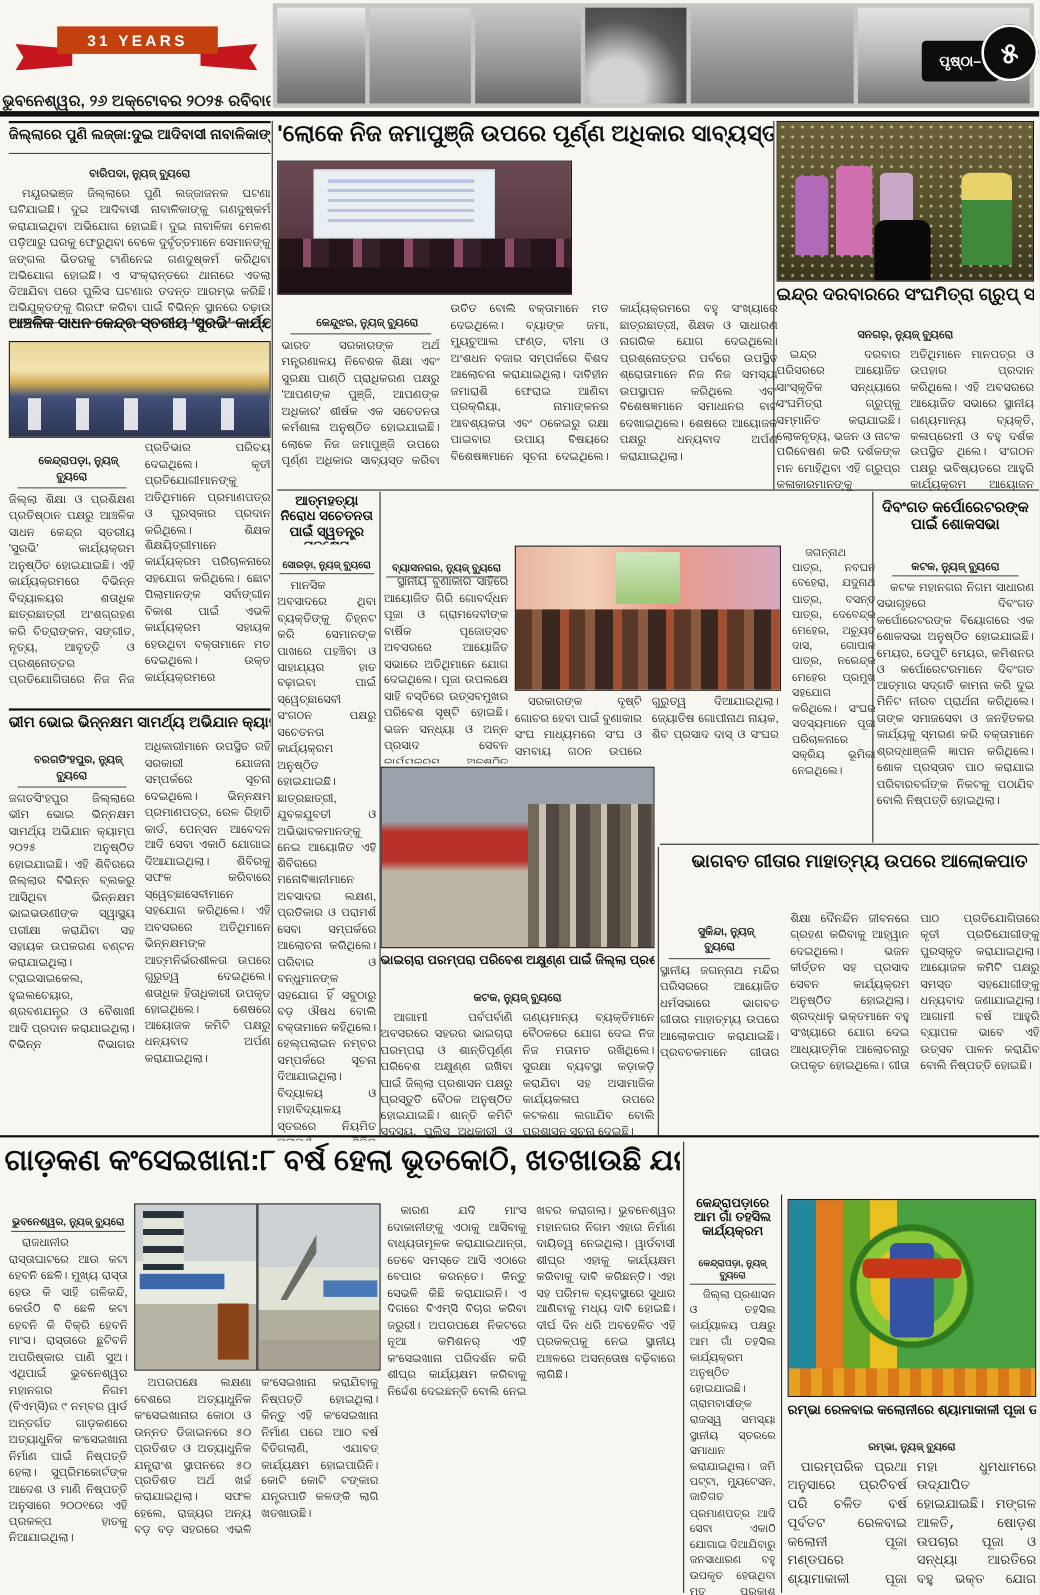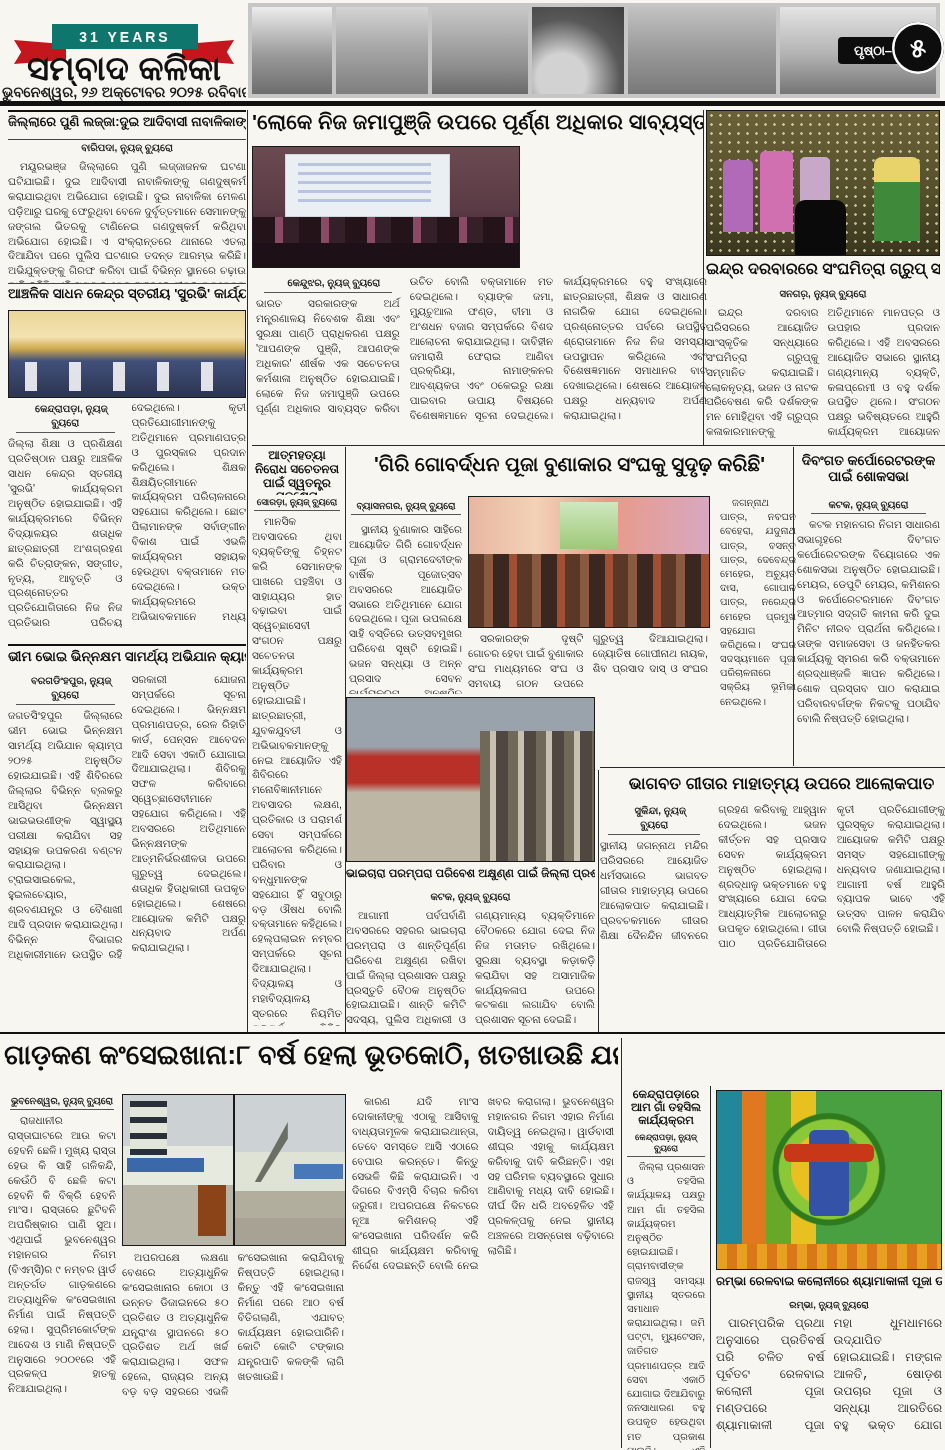--- a/index.html
+++ b/index.html
@@ -2,31 +2,31 @@
 <html><head>
 <meta charset="utf-8">
 <style>
   html,body{margin:0;padding:0;background:#e9e7e2;}
   .page{position:relative;width:945px;height:1450px;margin:0 auto;background:#f8f6f1;
         font-family:"Liberation Sans","DejaVu Sans",sans-serif;color:#1a1a1a;overflow:hidden;}
   .abs{position:absolute;}
   .headline{font-weight:bold;color:#0d0d0d;overflow:hidden;line-height:1.15;}
   .hl-c{text-align:center;}
   .nowrap{white-space:nowrap;}
-  .byline{font-weight:bold;font-size:10px;text-align:center;padding:1px 0 2px;margin:1px 8px 3px;
+  .byline{font-weight:bold;font-size:10px;text-align:center;padding:12px 0 2px;margin:1px 8px 3px;
           border-bottom:1px solid #555;color:#222;}
   .byline.noline{border-bottom:none;}
   .body-text{font-size:10.5px;line-height:1.42;text-align:justify;overflow:hidden;color:#1c1c1c;text-indent:12px;}
   .cols2{column-count:2;column-gap:9px;}
   .cols3{column-count:3;column-gap:10px;}
   .photo{border:1px solid #1a1a1a;overflow:hidden;position:absolute;}
   .photo-flow{border:1px solid #1a1a1a;overflow:hidden;position:relative;}
   .vrule{position:absolute;width:1px;background:#2a2a2a;}
   .hrule{position:absolute;height:1px;background:#2a2a2a;}
-  .ribbon-band{position:absolute;background:#0f766e;color:#fff;font-weight:bold;
+  .ribbon-band{position:absolute;background:#c2410c;color:#fff;font-weight:bold;
                display:flex;align-items:center;justify-content:center;letter-spacing:3px;}
   .tail{position:absolute;background:#c4161c;}
   .papername{font-weight:900;font-size:34px;text-align:center;color:#111;overflow:hidden;white-space:nowrap;}
   .dateline{font-weight:bold;font-size:14.5px;text-align:center;overflow:hidden;white-space:nowrap;}
   .strip{position:absolute;background:#c6c6c6;display:flex;gap:4px;padding:4px;box-sizing:border-box;}
   .strip-ph{height:100%;flex:none;}
   .badge-bar{position:absolute;background:#0d0d0d;color:#fff;font-weight:bold;font-size:13px;
              display:flex;align-items:center;justify-content:center;border-radius:4px;}
   .badge-circle{position:absolute;background:#0d0d0d;border-radius:50%;color:#fff;font-weight:bold;
                 display:flex;align-items:center;justify-content:center;font-size:26px;
@@ -36,33 +36,32 @@
 <body>
 
 <div class="page">
 
   <div class="abs" style="left:0;top:0;width:246px;height:100px;">
     <div class="tail" style="left:14px;top:40px;width:52px;height:24px;clip-path:polygon(0 0,100% 18%,100% 82%,0 100%,14% 50%);"></div>
     <div class="tail" style="left:182px;top:40px;width:52px;height:24px;clip-path:polygon(0 18%,100% 0,86% 50%,100% 100%,0 82%);"></div>
     <div class="ribbon-band" style="left:52px;top:24px;width:146px;height:25px;font-size:14px;">
       <span>31 YEARS</span>
     </div>
-    <div class="abs papername" style="left:8px;top:48px;width:232px;height:38px;line-height:40px;">ସମ୍ବାଦ କଳିକା</div>
     <div class="abs dateline" style="left:2px;top:84px;width:244px;height:17px;">ଭୁବନେଶ୍ୱର, ୨୬ ଅକ୍ଟୋବର ୨୦୨୫ ରବିବାର</div>
   </div>
 
   <div class="strip" style="left:248px;top:3px;width:692px;height:95px;">
     <div class="strip-ph" style="width:80px;background:linear-gradient(180deg,#ededed 0%,#9a9a9a 55%,#6d6d6d 100%);"></div>
     <div class="strip-ph" style="width:92px;background:linear-gradient(180deg,#d4d4d4 0%,#a8a8a8 45%,#7e7e7e 100%);"></div>
     <div class="strip-ph" style="width:96px;background:linear-gradient(180deg,#c8c8c8 0%,#8d8d8d 70%,#6a6a6a 100%);"></div>
     <div class="strip-ph" style="width:92px;background:radial-gradient(circle at 32% 82%,#d2d2d2 0 26%,#585858 62%,#3e3e3e 100%);"></div>
     <div class="strip-ph" style="width:148px;background:linear-gradient(180deg,#c2c2c2 0%,#9a9a9a 50%,#787878 100%);"></div>
     <div class="strip-ph" style="flex:1;background:linear-gradient(180deg,#e4e4e4 0%,#b2b2b2 55%,#757575 100%);"></div>
   </div>
-  <div class="badge-bar" style="left:838px;top:37px;width:70px;height:27px;text-align:center;">
+  <div class="badge-bar" style="left:838px;top:37px;width:70px;height:37px;text-align:center;">
     <span>ପୃଷ୍ଠା–</span>
   </div>
   <div class="badge-circle" style="left:892px;top:22px;width:52px;height:52px;">
     <span>୫</span>
   </div>
 
   <div class="abs" style="left:0;top:101px;width:945px;height:5px;background:#111;"></div>
 
   <div class="vrule" style="left:247px;top:110px;height:922px;"></div>
   <div class="vrule" style="left:703px;top:110px;height:335px;"></div>
@@ -137,21 +136,20 @@
     <div class="body-text cols2" style="height:136px;">ଇନ୍ଦ୍ର ଦରବାର ପରିସରରେ ଆୟୋଜିତ ସାଂସ୍କୃତିକ ସନ୍ଧ୍ୟାରେ ସଂଘମିତ୍ରା ଗ୍ରୁପ୍‌କୁ ସମ୍ମାନିତ କରାଯାଇଛି। ଲୋକନୃତ୍ୟ, ଭଜନ ଓ ନାଟକ ପରିବେଷଣ କରି ଦର୍ଶକଙ୍କ ମନ ମୋହିଥିବା ଏହି ଗ୍ରୁପ୍‌ର କଳାକାରମାନଙ୍କୁ ଅତିଥିମାନେ ମାନପତ୍ର ଓ ଉପହାର ପ୍ରଦାନ କରିଥିଲେ। ଏହି ଅବସରରେ ଆୟୋଜିତ ସଭାରେ ସ୍ଥାନୀୟ ଗଣ୍ୟମାନ୍ୟ ବ୍ୟକ୍ତି, କଳାପ୍ରେମୀ ଓ ବହୁ ଦର୍ଶକ ଉପସ୍ଥିତ ଥିଲେ। ସଂଗଠନ ପକ୍ଷରୁ ଭବିଷ୍ୟତରେ ଆହୁରି କାର୍ଯ୍ୟକ୍ରମ ଆୟୋଜନ କରାଯିବ ବୋଲି ସୂଚନା ଦିଆଯାଇଛି।</div>
   </div>
 
   <div class="abs" style="left:252px;top:449px;width:90px;height:583px;">
     <div class="headline hl-c" style="font-size:12px;height:46px;">ଆତ୍ମହତ୍ୟା ନିରୋଧ ସଚେତନତା ପାଇଁ ସ୍ୱତନ୍ତ୍ର ପଦକ୍ଷେପ</div>
     <div class="byline" style="margin:1px 2px 3px;font-size:9px;">ସୋରଡ଼ା, ନ୍ୟୁଜ୍ ବ୍ୟୁରୋ</div>
     <div class="body-text" style="height:512px;">ମାନସିକ ଅବସାଦରେ ଥିବା ବ୍ୟକ୍ତିଙ୍କୁ ଚିହ୍ନଟ କରି ସେମାନଙ୍କ ପାଖରେ ପହଞ୍ଚିବା ଓ ସାହାଯ୍ୟର ହାତ ବଢ଼ାଇବା ପାଇଁ ସ୍ୱେଚ୍ଛାସେବୀ ସଂଗଠନ ପକ୍ଷରୁ ସଚେତନତା କାର୍ଯ୍ୟକ୍ରମ ଅନୁଷ୍ଠିତ ହୋଇଯାଇଛି। ଛାତ୍ରଛାତ୍ରୀ, ଯୁବକଯୁବତୀ ଓ ଅଭିଭାବକମାନଙ୍କୁ ନେଇ ଆୟୋଜିତ ଏହି ଶିବିରରେ ମନୋବିଜ୍ଞାନୀମାନେ ଅବସାଦର ଲକ୍ଷଣ, ପ୍ରତିକାର ଓ ପରାମର୍ଶ ସେବା ସମ୍ପର୍କରେ ଆଲୋଚନା କରିଥିଲେ। ପରିବାର ଓ ବନ୍ଧୁମାନଙ୍କ ସହଯୋଗ ହିଁ ସବୁଠାରୁ ବଡ଼ ଔଷଧ ବୋଲି ବକ୍ତାମାନେ କହିଥିଲେ। ହେଲ୍ପଲାଇନ ନମ୍ବର ସମ୍ପର୍କରେ ସୂଚନା ଦିଆଯାଇଥିଲା। ବିଦ୍ୟାଳୟ ଓ ମହାବିଦ୍ୟାଳୟ ସ୍ତରରେ ନିୟମିତ ପରାମର୍ଶ ଶିବିର ଆୟୋଜନ କରାଯିବ ବୋଲି ଆୟୋଜକମାନେ ସୂଚନା ଦେଇଛନ୍ତି। କାର୍ଯ୍ୟକ୍ରମରେ ଶତାଧିକ ବ୍ୟକ୍ତି ଯୋଗ ଦେଇଥିଲେ। ସଭାପତି ସ୍ୱାଗତ ଭାଷଣ ଦେଇଥିବା ବେଳେ ସମ୍ପାଦକ ଧନ୍ୟବାଦ ଅର୍ପଣ କରିଥିଲେ। ଆଗାମୀ ଦିନରେ ଗ୍ରାମାଞ୍ଚଳରେ ମଧ୍ୟ ଏଭଳି ଶିବିର ଆୟୋଜନ ପାଇଁ ନିଷ୍ପତ୍ତି ନିଆଯାଇଛି।</div>
   </div>
 
   <div class="abs" style="left:349px;top:447px;width:441px;height:321px;">
-    <div class="headline hl-c nowrap" style="font-size:20px;height:40px;padding-top:6px;">'ଗିରି ଗୋବର୍ଦ୍ଧନ ପୂଜା ବୁଣାକାର ସଂଘକୁ ସୁଦୃଢ଼ କରିଛି'</div>
     <div class="byline" style="position:absolute;left:2px;top:52px;width:110px;margin:0;font-size:9.5px;">ବ୍ୟାସନଗର, ନ୍ୟୁଜ୍ ବ୍ୟୁରୋ</div>
     <div class="photo" style="left:119px;top:49px;width:240px;height:130px;
          background:linear-gradient(90deg,#e8b6a0 0%,#f2d2b8 28%,#e89a88 58%,#d8a8c0 100%);">
       <div style="position:absolute;left:38%;top:4%;width:24%;height:36%;
            background:linear-gradient(180deg,#cfe8c0,#9ec878);"></div>
       <div style="position:absolute;left:0;bottom:0;width:100%;height:56%;
            background:repeating-linear-gradient(90deg,#5a3828 0 15px,#8a5a40 15px 24px,#3a2820 24px 40px,#a05030 40px 48px);"></div>
     </div>
     <div class="body-text" style="position:absolute;left:0;top:75px;width:113px;height:172px;">ସ୍ଥାନୀୟ ବୁଣାକାର ସାହିରେ ଆୟୋଜିତ ଗିରି ଗୋବର୍ଦ୍ଧନ ପୂଜା ଓ ଗ୍ରାମଦେବୀଙ୍କ ବାର୍ଷିକ ପୂଜୋତ୍ସବ ଅବସରରେ ଆୟୋଜିତ ସଭାରେ ଅତିଥିମାନେ ଯୋଗ ଦେଇଥିଲେ। ପୂଜା ଉପଲକ୍ଷେ ସାହି ବସ୍ତିରେ ଉତ୍ସବମୁଖର ପରିବେଶ ସୃଷ୍ଟି ହୋଇଛି। ଭଜନ ସନ୍ଧ୍ୟା ଓ ଅନ୍ନ ପ୍ରସାଦ ସେବନ କାର୍ଯ୍ୟକ୍ରମ ଅନୁଷ୍ଠିତ ହୋଇଥିଲା।</div>
     <div class="body-text" style="position:absolute;left:371px;top:49px;width:76px;height:270px;font-size:10px;">ଜଗନ୍ନାଥ ପାତ୍ର, ନବଘନ ବେହେରା, ଯଦୁନାଥ ପାତ୍ର, ବସନ୍ତ ପାତ୍ର, ଦେବେନ୍ଦ୍ର ମେହେର, ଅଚ୍ୟୁତ ଦାସ, ଗୋପାଳ ପାତ୍ର, ନରେନ୍ଦ୍ର ମେହେର ପ୍ରମୁଖ ସହଯୋଗ କରିଥିଲେ। ସଂଘର ସଦସ୍ୟମାନେ ପୂଜା ପରିଚାଳନାରେ ସକ୍ରିୟ ଭୂମିକା ନେଇଥିଲେ।</div>
@@ -170,21 +168,21 @@
   </div>
 
   <div class="abs" style="left:797px;top:449px;width:143px;height:315px;">
     <div class="headline hl-c" style="font-size:13.5px;height:44px;padding-top:4px;">ଦିବଂଗତ କର୍ପୋରେଟରଙ୍କ ପାଇଁ ଶୋକସଭା</div>
     <div class="byline" style="margin:1px 14px 3px;">କଟକ, ନ୍ୟୁଜ୍ ବ୍ୟୁରୋ</div>
     <div class="body-text" style="height:248px;">କଟକ ମହାନଗର ନିଗମ ସାଧାରଣ ସଭାଗୃହରେ ଦିବଂଗତ କର୍ପୋରେଟରଙ୍କ ବିୟୋଗରେ ଏକ ଶୋକସଭା ଅନୁଷ୍ଠିତ ହୋଇଯାଇଛି। ମେୟର, ଡେପୁଟି ମେୟର, କମିଶନର ଓ କର୍ପୋରେଟରମାନେ ଦିବଂଗତ ଆତ୍ମାର ସଦ୍‌ଗତି କାମନା କରି ଦୁଇ ମିନିଟ ନୀରବ ପ୍ରାର୍ଥନା କରିଥିଲେ। ତାଙ୍କ ସମାଜସେବା ଓ ଜନହିତକର କାର୍ଯ୍ୟକୁ ସ୍ମରଣ କରି ବକ୍ତାମାନେ ଶ୍ରଦ୍ଧାଞ୍ଜଳି ଜ୍ଞାପନ କରିଥିଲେ। ଶୋକ ପ୍ରସ୍ତାବ ପାଠ କରାଯାଇ ପରିବାରବର୍ଗଙ୍କ ନିକଟକୁ ପଠାଯିବ ବୋଲି ନିଷ୍ପତ୍ତି ହୋଇଥିଲା।</div>
   </div>
 
   <div class="abs" style="left:600px;top:770px;width:345px;height:262px;">
     <div class="headline hl-c nowrap" style="font-size:16.5px;height:28px;padding-top:4px;margin-left:18px;">ଭାଗବତ ଗୀତାର ମାହାତ୍ମ୍ୟ ଉପରେ ଆଲୋକପାତ</div>
-    <div class="body-text cols3" style="height:228px;">
+    <div class="body-text cols3" style="height:228px;margin-top:26px;">
       <div class="byline">ସୁକିନ୍ଦା, ନ୍ୟୁଜ୍ ବ୍ୟୁରୋ</div>
       <span>ସ୍ଥାନୀୟ ଜଗନ୍ନାଥ ମନ୍ଦିର ପରିସରରେ ଆୟୋଜିତ ଧର୍ମସଭାରେ ଭାଗବତ ଗୀତାର ମାହାତ୍ମ୍ୟ ଉପରେ ଆଲୋକପାତ କରାଯାଇଛି। ପ୍ରବଚକମାନେ ଗୀତାର ଶିକ୍ଷା ଦୈନନ୍ଦିନ ଜୀବନରେ ଗ୍ରହଣ କରିବାକୁ ଆହ୍ୱାନ ଦେଇଥିଲେ। ଭଜନ କୀର୍ତ୍ତନ ସହ ପ୍ରସାଦ ସେବନ କାର୍ଯ୍ୟକ୍ରମ ଅନୁଷ୍ଠିତ ହୋଇଥିଲା। ଶ୍ରଦ୍ଧାଳୁ ଭକ୍ତମାନେ ବହୁ ସଂଖ୍ୟାରେ ଯୋଗ ଦେଇ ଆଧ୍ୟାତ୍ମିକ ଆଲୋଚନାରୁ ଉପକୃତ ହୋଇଥିଲେ। ଗୀତା ପାଠ ପ୍ରତିଯୋଗିତାରେ କୃତୀ ପ୍ରତିଯୋଗୀଙ୍କୁ ପୁରସ୍କୃତ କରାଯାଇଥିଲା। ଆୟୋଜକ କମିଟି ପକ୍ଷରୁ ସମସ୍ତ ସହଯୋଗୀଙ୍କୁ ଧନ୍ୟବାଦ ଜଣାଯାଇଥିଲା। ଆଗାମୀ ବର୍ଷ ଆହୁରି ବ୍ୟାପକ ଭାବେ ଏହି ଉତ୍ସବ ପାଳନ କରାଯିବ ବୋଲି ନିଷ୍ପତ୍ତି ହୋଇଛି।</span>
     </div>
   </div>
 
   <div class="headline nowrap abs" style="left:4px;top:1038px;width:614px;height:50px;font-size:27px;text-align:center;padding-top:2px;">ଗାଡ଼କଣ କଂସେଇଖାନା:୮ ବର୍ଷ ହେଲା ଭୂତକୋଠି, ଖତଖାଉଛି ଯନ୍ତ୍ରାଂଶ ଘର</div>
 
   <div class="abs" style="left:8px;top:1094px;width:108px;height:352px;">
     <div class="byline" style="margin:0 2px 3px;font-size:9.5px;">ଭୁବନେଶ୍ୱର, ନ୍ୟୁଜ୍ ବ୍ୟୁରୋ</div>
     <div class="body-text" style="height:330px;">ରାଜଧାନୀର ରାସ୍ତାଘାଟରେ ଆଉ କଟା ହେବନି ଛେଳି। ମୁଖ୍ୟ ରାସ୍ତା ହେଉ କି ସାହି ଗଳିକନ୍ଦି, କେଉଁଠି ବି ଛେଳି କଟା ହେବନି କି ବିକ୍ରି ହେବନି ମାଂସ। ରାସ୍ତାରେ ଛୁଟିବନି ଅପରିଷ୍କାର ପାଣି ସୁଅ। ଏଥିପାଇଁ ଭୁବନେଶ୍ୱର ମହାନଗର ନିଗମ (ବିଏମ୍‌ସି)ର ୯ ନମ୍ବର ୱାର୍ଡ ଅନ୍ତର୍ଗତ ଗାଡ଼କଣରେ ଅତ୍ୟାଧୁନିକ କଂସେଇଖାନା ନିର୍ମାଣ ପାଇଁ ନିଷ୍ପତ୍ତି ହେଲା। ସୁପ୍ରିମକୋର୍ଟଙ୍କ ଆଦେଶ ଓ ମାଣି ନିଷ୍ପତ୍ତି ଅନୁସାରେ ୨୦୦୧ରେ ଏହି ପ୍ରକଳ୍ପ ହାତକୁ ନିଆଯାଇଥିଲା।</div>

